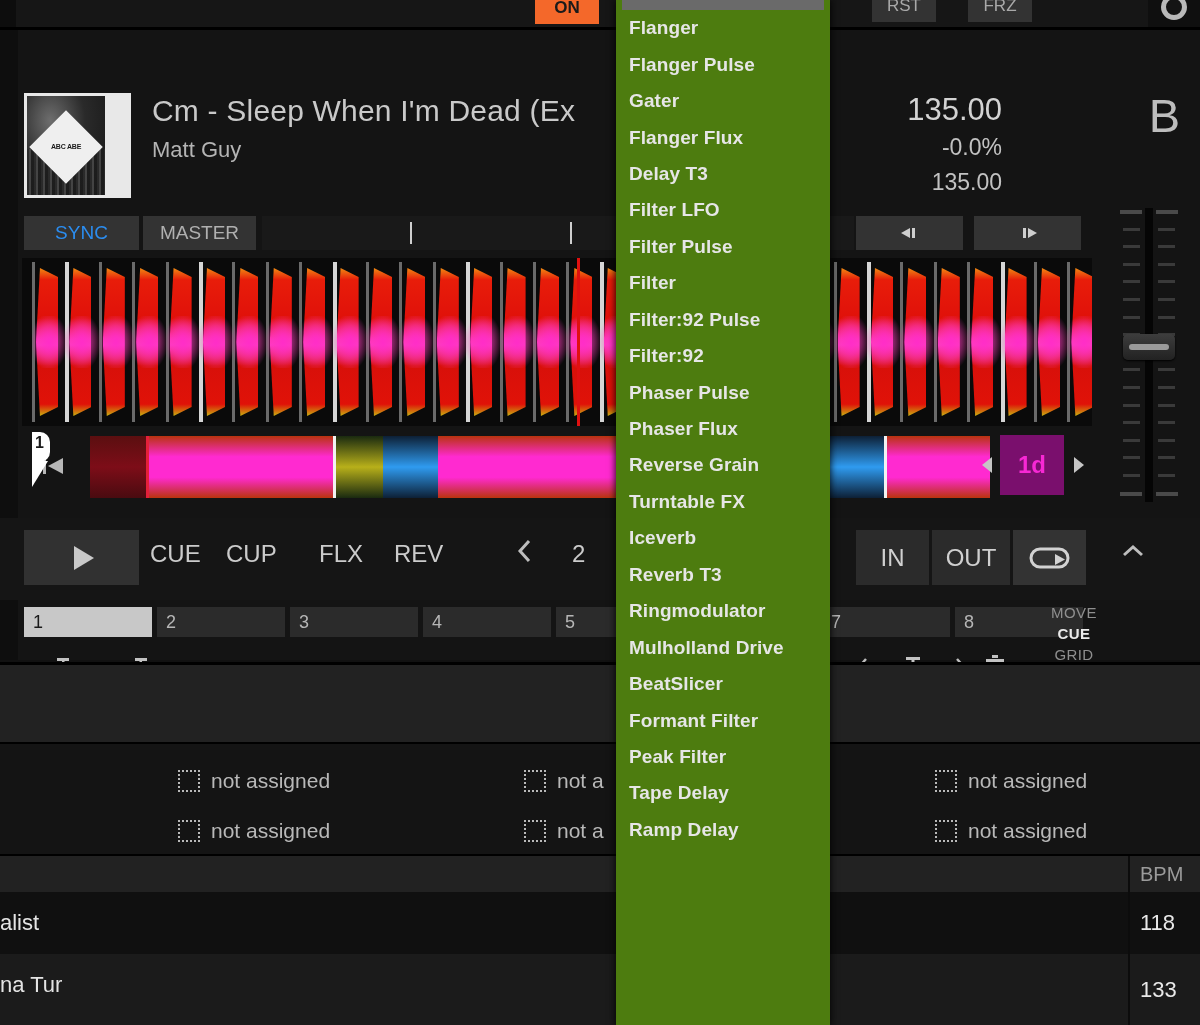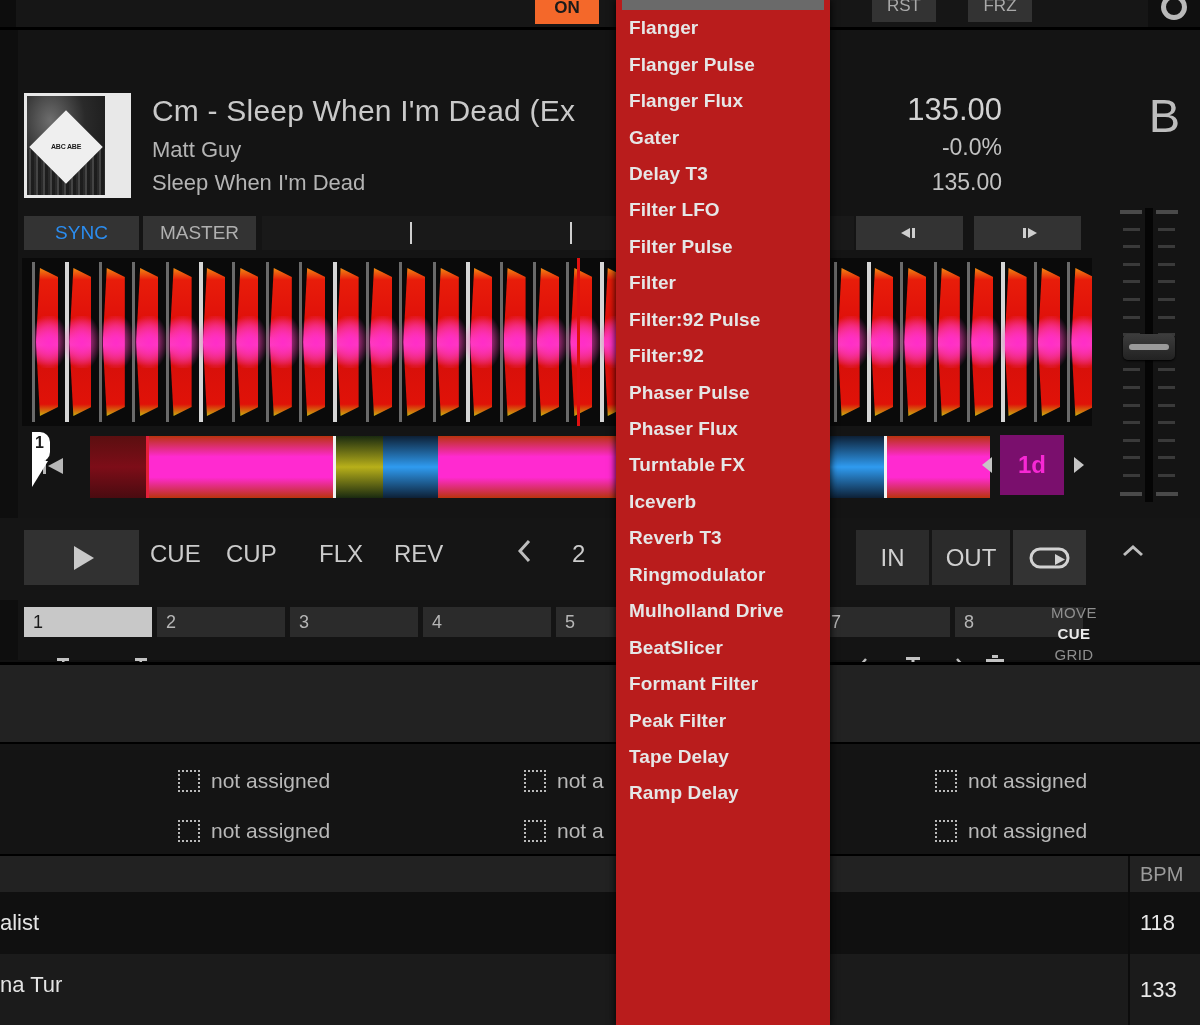--- a/index.html
+++ b/index.html
@@ -158,21 +158,21 @@
   .bhead{position:absolute;left:0;top:0;width:1200px;height:36px;background:#222;}
   .bhead .bpm-col{position:absolute;left:1128px;top:0;width:72px;height:36px;
                   border-left:2px solid #0c0c0c;display:flex;align-items:center;padding-left:10px;
                   font-size:20px;color:#9b9b9b;box-sizing:border-box;}
   .brow{position:absolute;left:0;width:1200px;}
   .brow .cell-txt{position:absolute;font-size:22px;color:#e4e4e4;white-space:nowrap;}
   .brow .cell-bpm{position:absolute;left:1128px;width:72px;height:100%;border-left:2px solid #0c0c0c;
                   box-sizing:border-box;padding-left:10px;font-size:22px;color:#e9e9e9;display:flex;align-items:center;}
 
   
-  .menu{position:absolute;left:616px;top:0;width:214px;height:1025px;background:#b91c1c;
+  .menu{position:absolute;left:616px;top:0;width:214px;height:1025px;background:#4d7c0f;
         box-shadow:2px 0 6px rgba(0,0,0,.55), -2px 0 6px rgba(0,0,0,.55); z-index:50;}
   .menu .scrollcap{position:absolute;left:6px;top:0;width:202px;height:10px;background:#6a6a6a;}
   .menu-list{position:absolute;left:0;top:10px;width:214px;}
   .menu-item{height:36.45px;display:flex;align-items:center;padding-left:13px;box-sizing:border-box;
              font-size:19px;color:#e6e6e6;white-space:nowrap;font-weight:bold;letter-spacing:.1px;}
 </style>
 </head>
 <body>
 
 <div class="root">
@@ -196,21 +196,20 @@
         <div class="art-crowd"></div>
         <div class="art-diamond">
           <span>ABC ABE</span>
         </div>
       </div>
       <div class="art-side"></div>
     </div>
 
     <div class="title">Cm - Sleep When I'm Dead (Ex</div>
     <div class="artist">Matt Guy</div>
-    <div class="album">Sleep When I'm Dead</div>
 
     <div class="time-elapsed">
       <span class="t-el">05:03</span>
       <span class="t-bpm">135.00</span>
     </div>
     <div class="time-remain">
       <span class="t-rem">05:16</span>
       <span class="t-pitch">-0.0%</span>
     </div>
     <div class="genre-row">
@@ -575,30 +574,31 @@
       <div class="cell-bpm">133</div>
     </div>
 
   </div>
 
   <div class="menu">
     <div class="scrollcap"></div>
     <div class="menu-list" id="menu-list">
         <div class="menu-item">Flanger</div>
         <div class="menu-item">Flanger Pulse</div>
+        <div class="menu-item">Gater</div>
         <div class="menu-item">Flanger Flux</div>
-        <div class="menu-item">Gater</div>
         <div class="menu-item">Delay T3</div>
         <div class="menu-item">Filter LFO</div>
         <div class="menu-item">Filter Pulse</div>
         <div class="menu-item">Filter</div>
         <div class="menu-item">Filter:92 Pulse</div>
         <div class="menu-item">Filter:92</div>
         <div class="menu-item">Phaser Pulse</div>
         <div class="menu-item">Phaser Flux</div>
+        <div class="menu-item">Reverse Grain</div>
         <div class="menu-item">Turntable FX</div>
         <div class="menu-item">Iceverb</div>
         <div class="menu-item">Reverb T3</div>
         <div class="menu-item">Ringmodulator</div>
         <div class="menu-item">Mulholland Drive</div>
         <div class="menu-item">BeatSlicer</div>
         <div class="menu-item">Formant Filter</div>
         <div class="menu-item">Peak Filter</div>
         <div class="menu-item">Tape Delay</div>
         <div class="menu-item">Ramp Delay</div>

